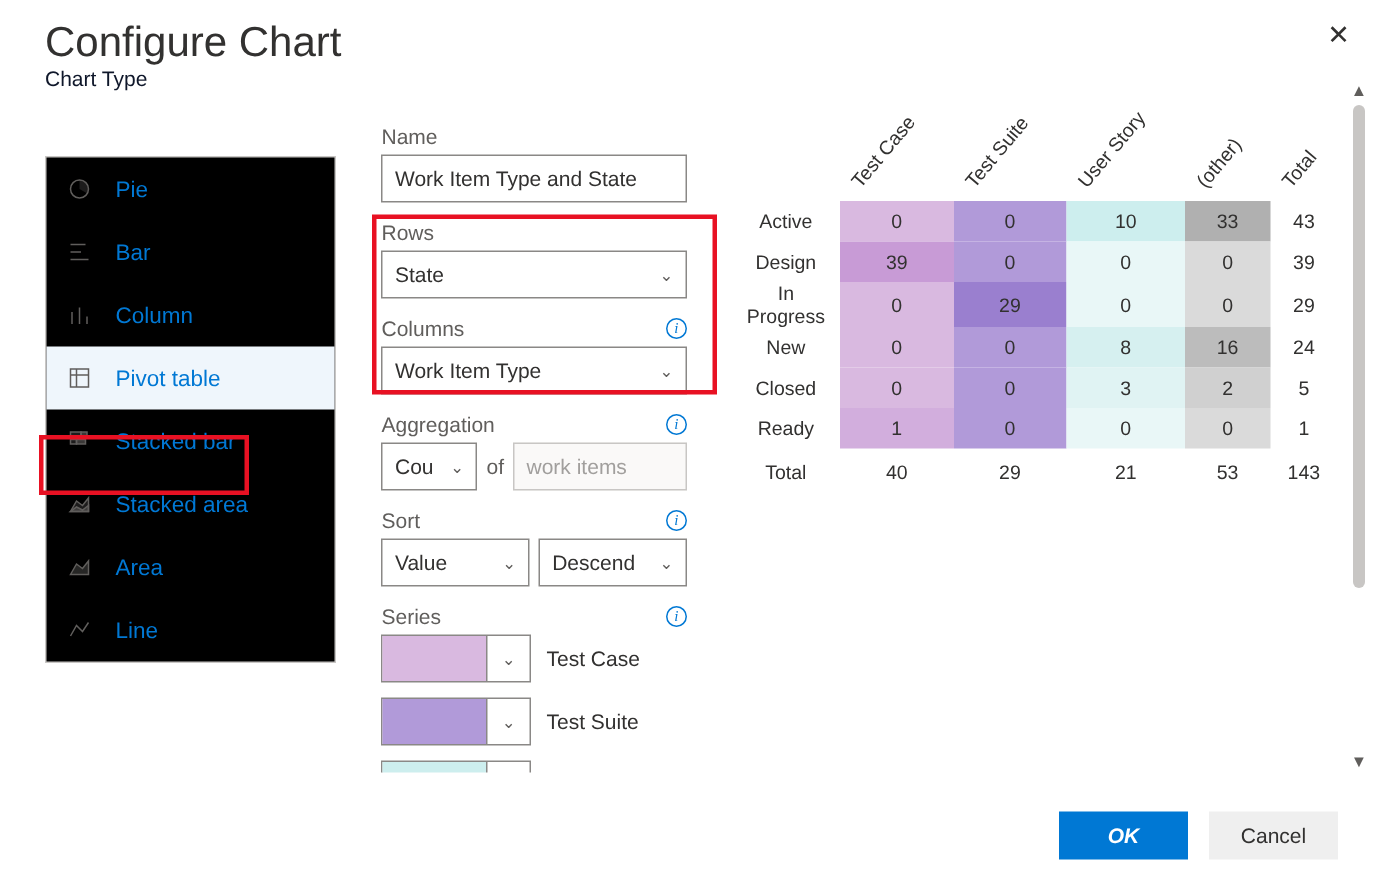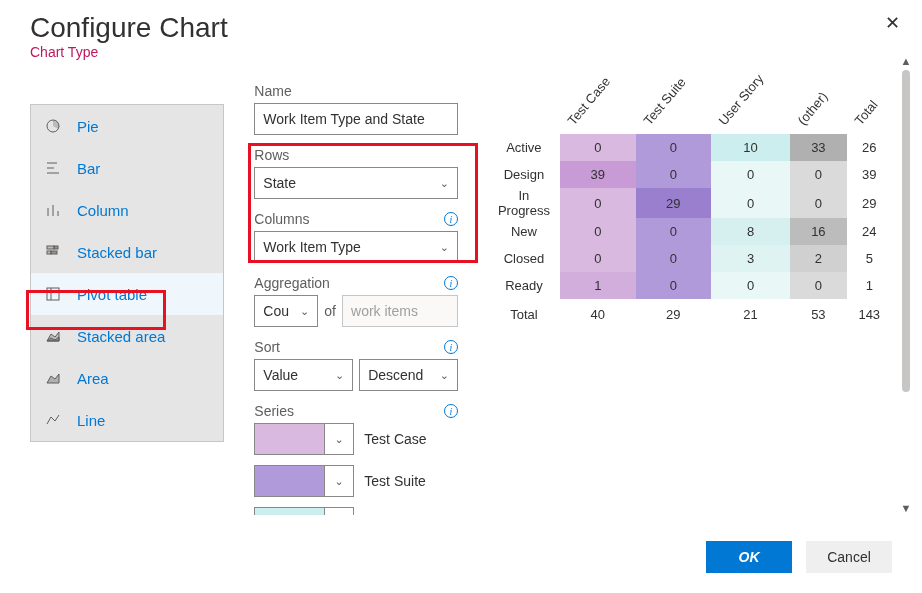--- a/index.html
+++ b/index.html
@@ -69,26 +69,26 @@
   }
 
   
   .left-col {
     width: 250px;
     padding-left: 30px;
     padding-right: 10px;
   }
   .section-label {
     font-size: 14px;
-    color: #be185d;
+    color: #0f172a;
     margin-bottom: 8px;
   }
   .chart-type-list {
     border: 1px solid #c8c6c4;
-    background: #e5e5e5;
+    background: #000000;
     margin-top: 44px;
   }
   .ct-item {
     display: flex;
     align-items: center;
     height: 42px;
     padding: 0 12px;
     cursor: pointer;
     color: #0078d4;
     font-size: 15px;
@@ -291,40 +291,40 @@
         <div class="ct-item">
           <span class="ct-icon">
             <svg width="16" height="16" viewBox="0 0 16 16" stroke="#605e5c">
               <line x1="3" y1="14" x2="3" y2="6"></line>
               <line x1="8" y1="14" x2="8" y2="3"></line>
               <line x1="13" y1="14" x2="13" y2="9"></line>
             </svg>
           </span>
           <span>Column</span>
         </div>
+        <div class="ct-item selected">
+          <span class="ct-icon">
+            <svg width="16" height="16" viewBox="0 0 16 16" stroke="#605e5c" fill="none">
+              <rect x="2" y="2" width="12" height="12"></rect>
+              <line x1="2" y1="6" x2="14" y2="6"></line>
+              <line x1="6" y1="2" x2="6" y2="14"></line>
+            </svg>
+          </span>
+          <span>Pivot table</span>
+        </div>
         <div class="ct-item">
           <span class="ct-icon">
             <svg width="16" height="16" viewBox="0 0 16 16">
               <rect x="2" y="2" width="7" height="3" fill="#605e5c" fill-opacity="0.3"></rect>
               <rect x="9" y="2" width="4" height="3" fill="#605e5c" fill-opacity="0.6"></rect>
               <rect x="2" y="7" width="4" height="3" fill="#605e5c" fill-opacity="0.3"></rect>
               <rect x="6" y="7" width="6" height="3" fill="#605e5c" fill-opacity="0.6"></rect>
             </svg>
           </span>
           <span>Stacked bar</span>
-        </div>
-        <div class="ct-item selected">
-          <span class="ct-icon">
-            <svg width="16" height="16" viewBox="0 0 16 16" stroke="#605e5c" fill="none">
-              <rect x="2" y="2" width="12" height="12"></rect>
-              <line x1="2" y1="6" x2="14" y2="6"></line>
-              <line x1="6" y1="2" x2="6" y2="14"></line>
-            </svg>
-          </span>
-          <span>Pivot table</span>
         </div>
         <div class="ct-item">
           <span class="ct-icon">
             <svg width="16" height="16" viewBox="0 0 16 16">
               <path d="M2 13 L6 6 L10 9 L14 4 L14 13 Z" fill="#605e5c" fill-opacity="0.3"></path>
               <path d="M2 13 L6 10 L10 12 L14 9 L14 13 Z" fill="#605e5c" fill-opacity="0.5"></path>
             </svg>
           </span>
           <span>Stacked area</span>
         </div>
@@ -457,21 +457,21 @@
             <th class="colhdr"><span>Total</span></th>
           </tr>
         </thead>
       <tbody id="pivot-body">
           <tr>
             <th class="rowhdr">Active</th>
             <td style="background:#d9b9e0">0</td>
             <td style="background:#b19ad9">0</td>
             <td style="background:#cdeeee">10</td>
             <td style="background:#b0b0b0">33</td>
-            <td style="background:transparent">26</td>
+            <td style="background:transparent">43</td>
           </tr>
           <tr>
             <th class="rowhdr">Design</th>
             <td style="background:#c89bd6">39</td>
             <td style="background:#b19ad9">0</td>
             <td style="background:#e9f7f7">0</td>
             <td style="background:#dadada">0</td>
             <td style="background:transparent">39</td>
           </tr>
           <tr>

